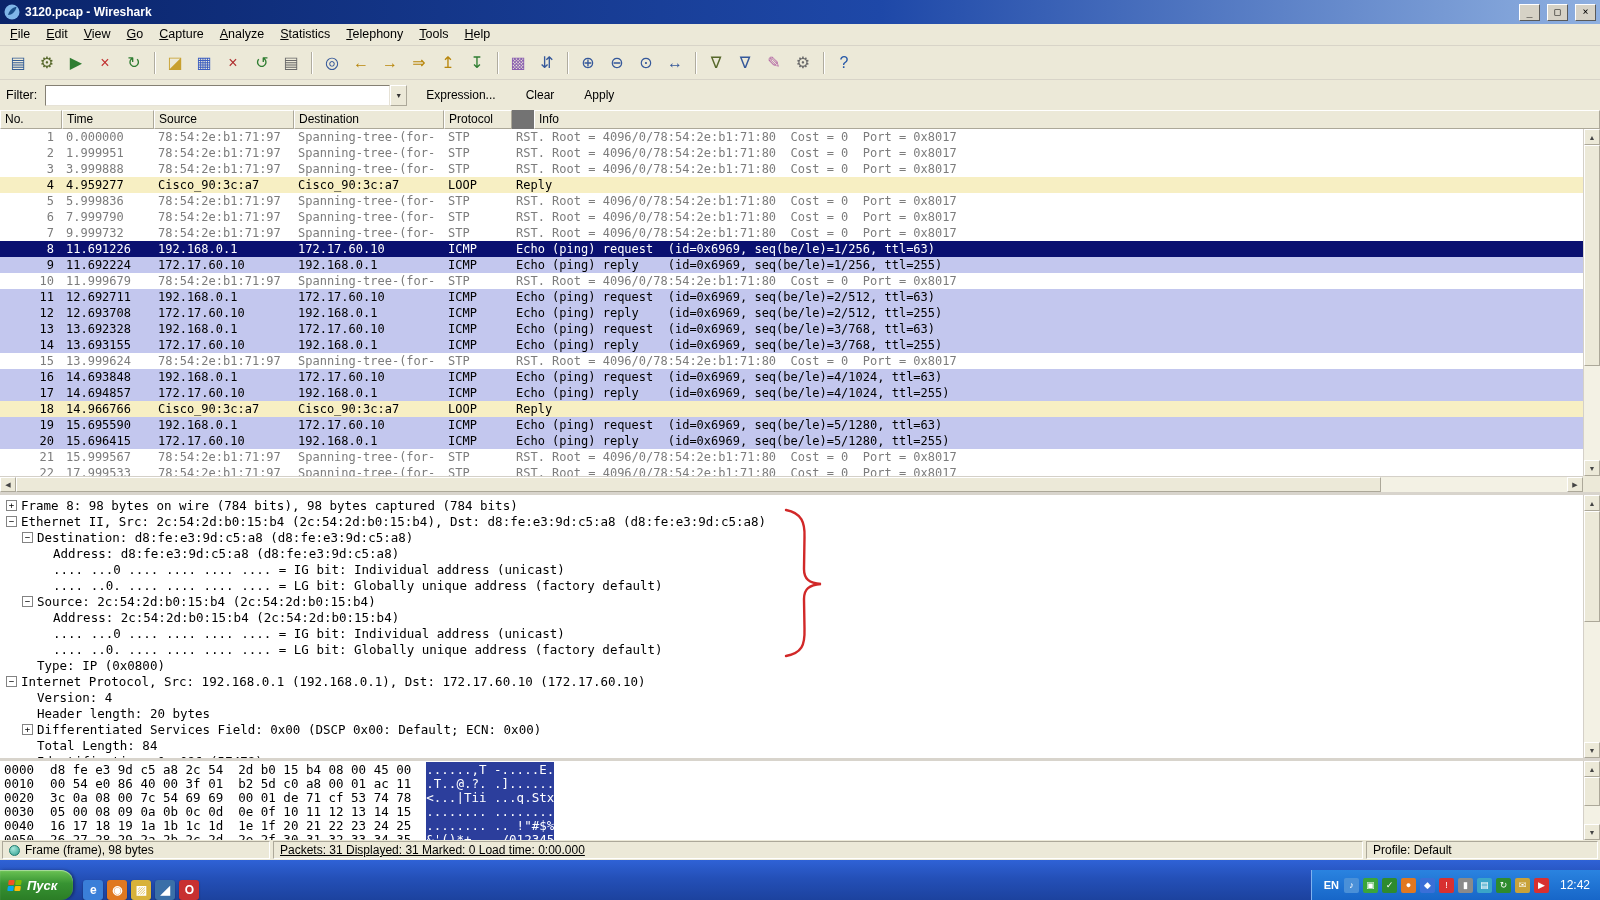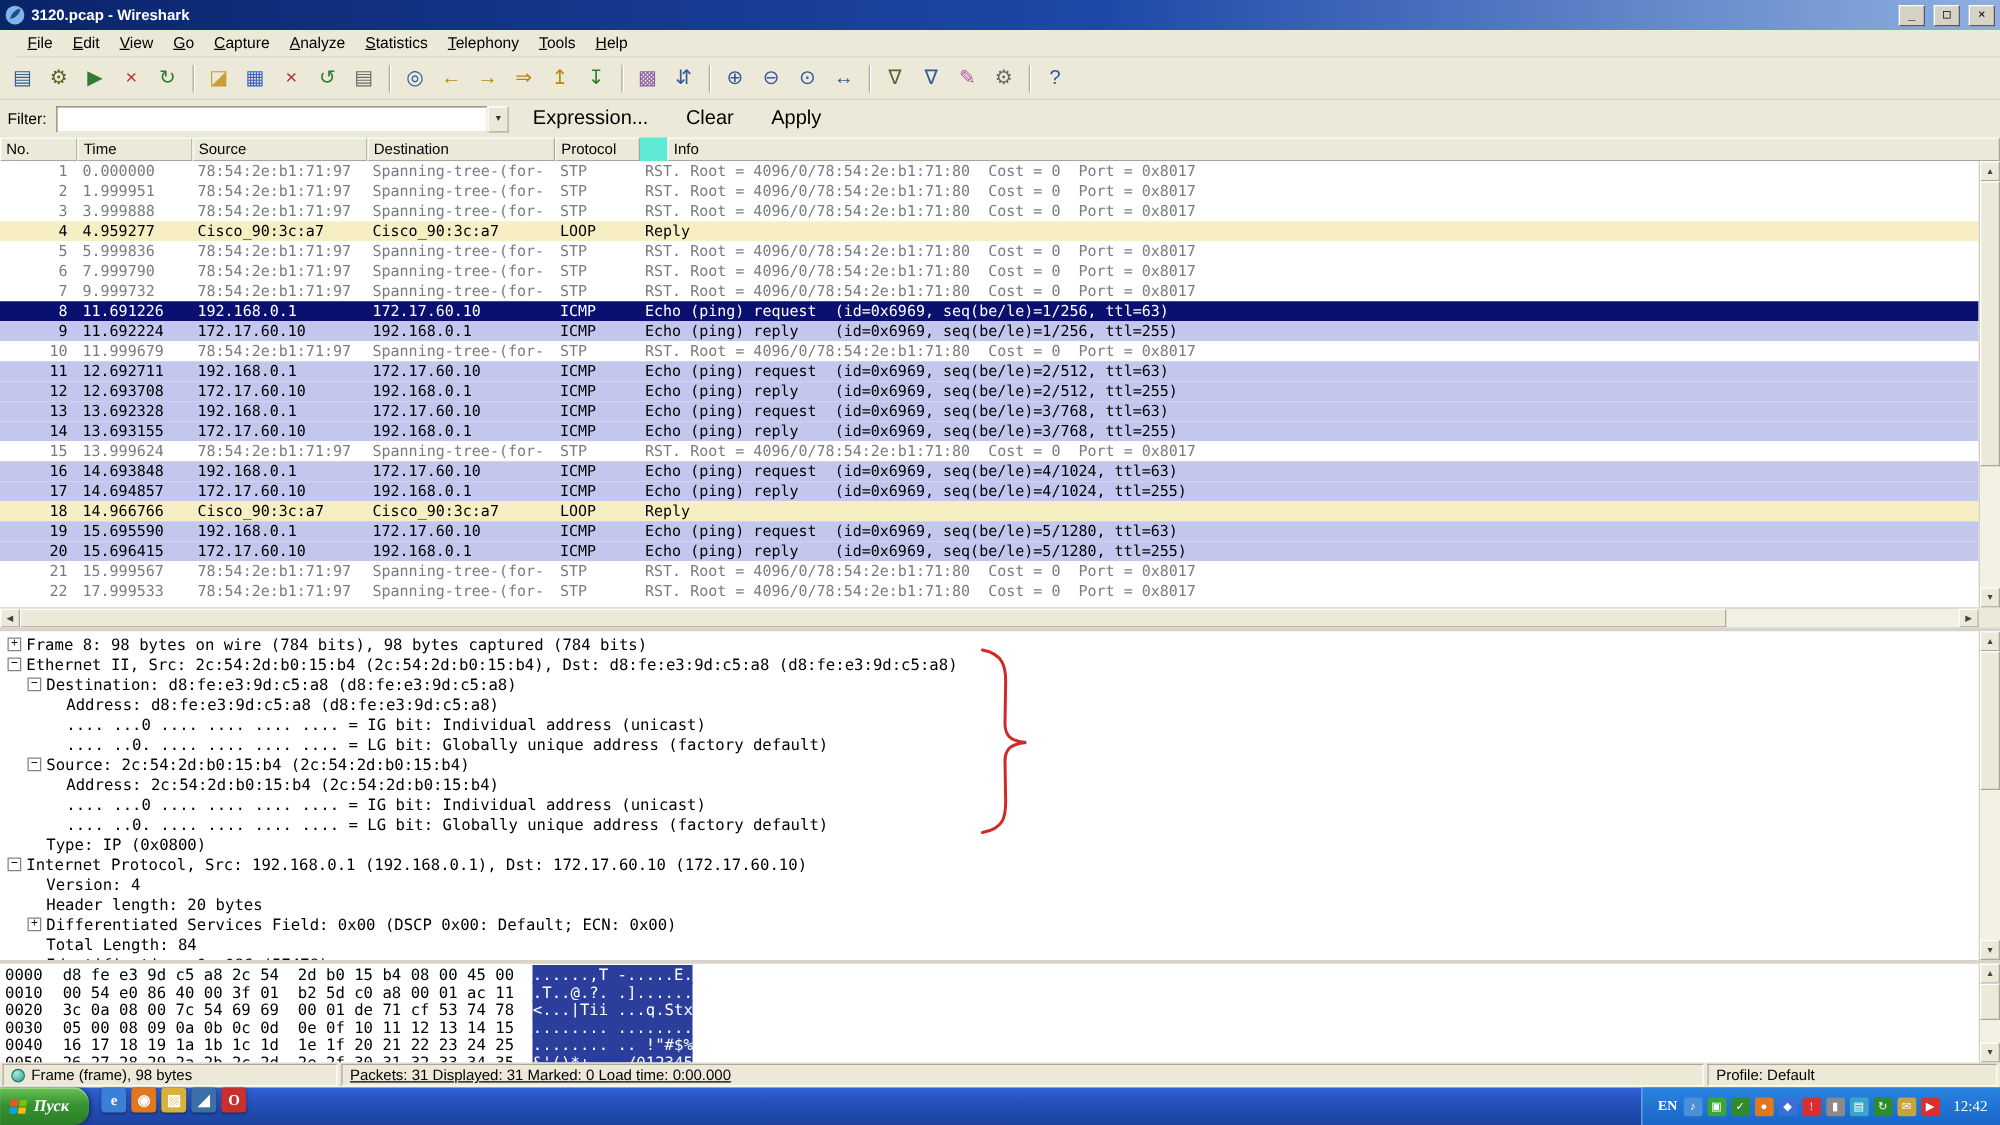--- a/index.html
+++ b/index.html
@@ -11,44 +11,44 @@
   .titlebar{height:24px;flex:none;display:flex;align-items:center;gap:5px;padding:0 4px;
             background:linear-gradient(90deg,#0a246a 0%,#1e48a8 55%,#8fb0e0 100%);}
   .app-icon{width:16px;height:16px;flex:none;}
   .title-text{flex:1;color:#fff;font-weight:bold;font-size:12px;white-space:nowrap;overflow:hidden;}
   .win-btn{width:21px;height:17px;flex:none;background:#d6d2c6;border:1px solid;
            border-color:#fff #5a5a5a #5a5a5a #fff;font-size:10px;line-height:14px;text-align:center;
            font-family:"DejaVu Sans Mono",monospace;margin-left:2px;}
 
   
   .menubar{height:22px;flex:none;display:flex;align-items:stretch;padding-left:2px;
-           background:#ece9d8;border-bottom:1px solid #d8d4c8;margin-left:12px;}
+           background:#ece9d8;border-bottom:1px solid #d8d4c8;}
   .menu-item{display:inline-block;padding:3px 8px 0 8px;font-size:12.5px;cursor:default;}
   .menu-item::first-letter{text-decoration:underline;}
 
   
   .toolbar{height:34px;flex:none;display:flex;align-items:center;padding:2px 4px;gap:1px;
            background:#ece9d8;border-bottom:1px solid #d8d4c8;}
   .tb-btn{width:28px;height:26px;display:flex;align-items:center;justify-content:center;
           border:1px solid transparent;border-radius:2px;}
   .tb-ic{font-size:16px;line-height:16px;}
   .tb-sep{width:1px;height:22px;background:#b0ac9f;box-shadow:1px 0 0 #fff;margin:0 5px;}
 
   
   .filterbar{height:30px;flex:none;display:flex;align-items:center;padding:0 6px;gap:8px;background:#ece9d8;}
   .filter-label{font-size:12.5px;}
   .filter-combo{display:flex;align-items:stretch;height:21px;}
   .filter-input{width:345px;height:21px;background:#fff;border:1px solid;outline:none;
                 border-color:#847f73 #e6e2d6 #e6e2d6 #847f73;font-size:12px;padding:0 3px;}
   .combo-btn{width:17px;background:#ece9d8;border:1px solid;border-color:#fff #aca899 #aca899 #fff;
              font-size:7px;color:#333;display:flex;align-items:center;justify-content:center;}
-  .flat-btn{padding:3px 10px;font-size:16px;border:1px solid transparent;}
-
-  
-  .pkt-pane{flex:1;min-height:0;display:flex;flex-direction:column;background:#5eead4;}
+  .flat-btn{padding:3px 10px;font-size:12px;border:1px solid transparent;}
+
+  
+  .pkt-pane{flex:1;min-height:0;display:flex;flex-direction:column;background:#737373;}
   .pkt-header{height:19px;flex:none;display:flex;}
   .hcell{height:19px;background:#ece9d8;border:1px solid;border-color:#fff #aca899 #aca899 #fff;
          font-size:12px;padding:1px 4px;overflow:hidden;white-space:nowrap;flex:none;}
   .hc0{width:62px;} .hc1{width:92px;} .hc2{width:140px;} .hc3{width:150px;} .hc4{width:68px;} .hc5{flex:1;margin-left:22px;}
   .pkt-body{flex:1;min-height:0;display:flex;}
   .pkt-rows{flex:1;overflow:hidden;font-family:"DejaVu Sans Mono",monospace;font-size:12px;background:#fff;}
   .prow{height:16px;line-height:16px;display:flex;white-space:pre;}
   .pc{overflow:hidden;flex:none;padding-left:4px;}
   .pc-no{width:62px;text-align:right;padding:0 8px 0 0;}
   .pc-time{width:92px;} .pc-src{width:140px;} .pc-dst{width:150px;} .pc-proto{width:68px;}
@@ -93,22 +93,22 @@
   .statusbar{height:20px;flex:none;display:flex;gap:3px;padding:1px 2px;background:#ece9d8;font-size:12px;}
   .sb-sec{border:1px solid;border-color:#aca899 #fff #fff #aca899;display:flex;align-items:center;
           gap:5px;padding:0 6px;white-space:nowrap;overflow:hidden;}
   .sb-left{width:268px;flex:none;}
   .sb-mid{flex:1;text-decoration:underline;}
   .sb-right{width:232px;flex:none;}
   .expert-dot{width:11px;height:11px;border-radius:50%;flex:none;
               background:radial-gradient(circle at 35% 30%,#a8e8dc,#2e9e8e);border:1px solid #1d7a6c;}
 
   
-  .taskbar{height:30px;flex:none;display:flex;align-items:flex-start;
-           background:linear-gradient(#2f62d6,#2450b8 45%,#1c429e);font-family:Liberation Serif, serif;}
+  .taskbar{height:40px;flex:none;display:flex;align-items:flex-end;
+           background:linear-gradient(#2f62d6,#2450b8 45%,#1c429e);}
   .start-btn{height:30px;flex:none;display:flex;align-items:center;gap:6px;padding:0 16px 0 8px;
              background:linear-gradient(#6cc455,#379332 45%,#2b7d26);border-radius:0 12px 12px 0;
              color:#fff;font-weight:bold;font-style:italic;font-size:13px;
              box-shadow:inset 0 1px 1px rgba(255,255,255,.45),2px 0 3px rgba(0,0,0,.35);}
   .win-flag{display:grid;grid-template-columns:6px 6px;gap:1px;transform:skewX(-8deg);}
   .wf{width:6px;height:5px;border-radius:1px;}
   .ql{display:flex;gap:4px;margin-left:10px;align-items:center;}
   .ql-icon{width:20px;height:20px;border-radius:3px;display:flex;align-items:center;justify-content:center;
            color:#fff;font-size:12px;font-weight:bold;box-shadow:0 1px 2px rgba(0,0,0,.4);}
   .tb-space{flex:1;}

